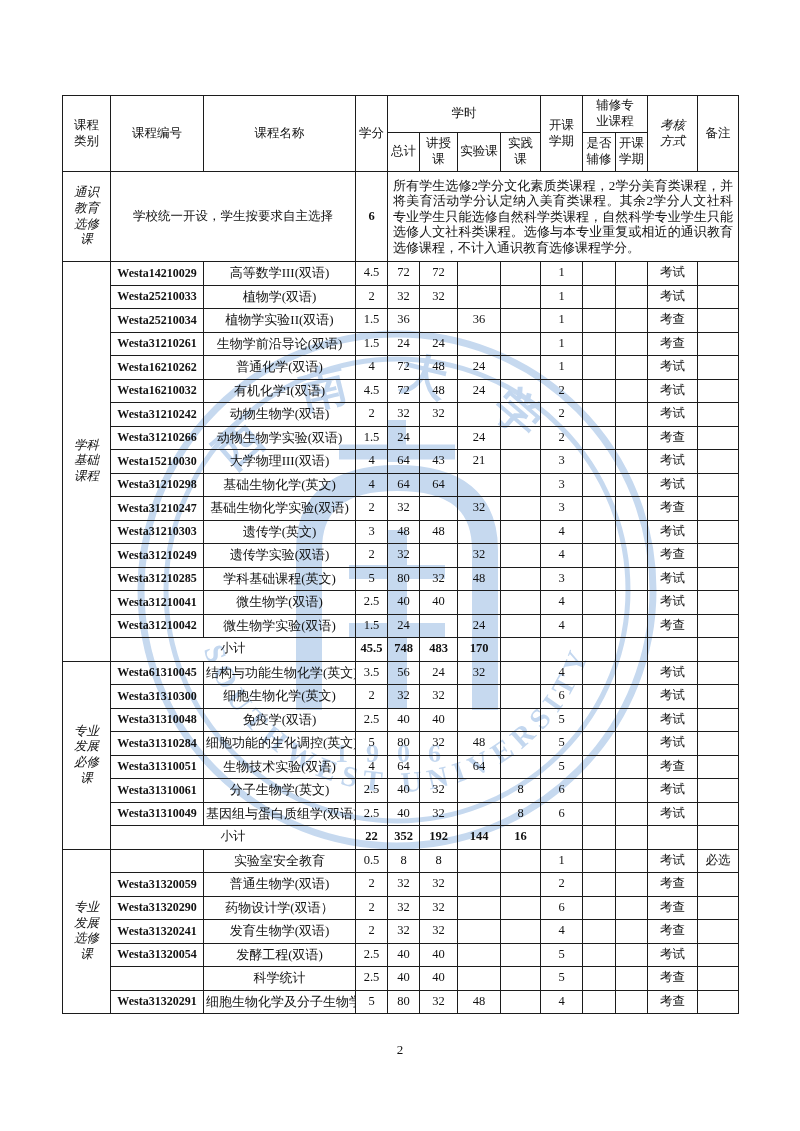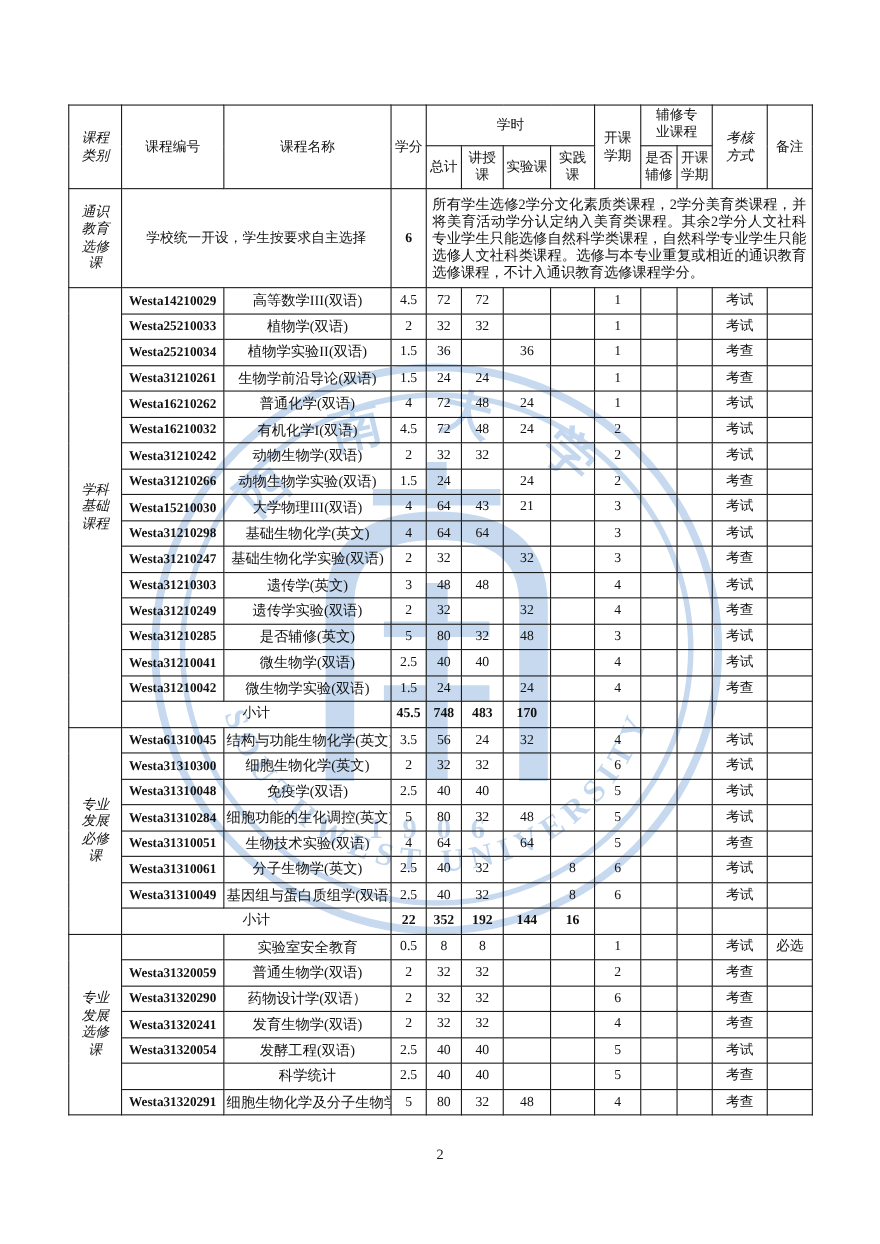--- a/index.html
+++ b/index.html
@@ -36,22 +36,22 @@
     vertical-align:middle;
     font-size:12.5px;
     line-height:1.25;
     font-weight:normal;
     background:transparent;
     overflow:hidden;
   }
   .course-table { border:1.5px solid #1c1c1c; }
   thead tr.h1 th { height:36px; }
   thead tr.h2 th { height:38px; }
-  th.pad-cat   { padding:0 11px;font-style:italic; }
-  th.pad-minor { padding:0 9px;font-family:Liberation Mono, monospace; }
+  th.pad-cat   { padding:0 11px; }
+  th.pad-minor { padding:0 9px; }
   th.pad-sem   { padding:0 7px; }
   th.pad-assess{ padding:0 12px;font-style:italic; }
   tbody.gen tr { height:90px; }
   tbody.courses tr { height:23.5px; }
   td.cat { padding:0 11px;font-style:italic; }
   td.cname { font-size:13px; white-space:nowrap; }
   td.code { font-size:12px; white-space:nowrap;font-weight:bold; }
   td.note-cell {
     text-align:justify;
     padding:3px 5px;
@@ -322,21 +322,21 @@
           <td>32</td>
           <td></td>
           <td>4</td>
           <td></td>
           <td></td>
           <td>考查</td>
           <td></td>
         </tr>
         <tr>
           <td class="code">Westa31210285</td>
-          <td class="cname">是否辅修(英文)</td>
+          <td class="cname">学科基础课程(英文)</td>
           <td>5</td>
           <td>80</td>
           <td>32</td>
           <td>48</td>
           <td></td>
           <td>3</td>
           <td></td>
           <td></td>
           <td>考试</td>
           <td></td>

